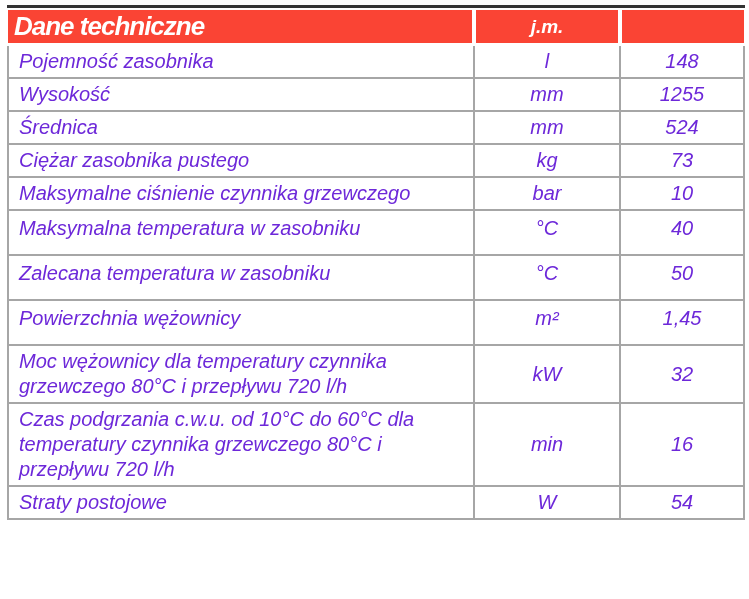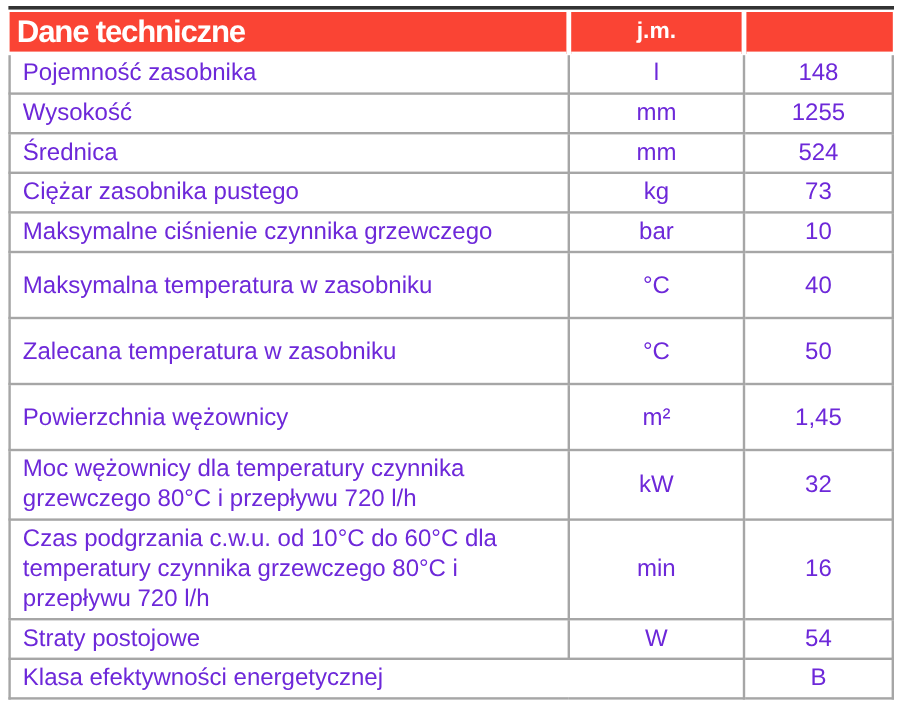--- a/index.html
+++ b/index.html
@@ -23,20 +23,21 @@
     height: 3px;
     background: #333333;
   }
   table.spec {
     position: absolute;
     left: 7px;
     top: 10px;
     width: 736px;
     border-collapse: collapse;
     table-layout: fixed;
+    font-style: italic;
   }
   col.c-label { width: 466px; }
   col.c-unit  { width: 146px; }
   col.c-value { width: 124px; }
 
   thead th {
     background: #fa4434;
     color: #ffffff;
     height: 30px;
     padding: 1px 8px;
@@ -70,21 +71,21 @@
     padding: 3px 10px;
     vertical-align: middle;
     background: #ffffff;
   }
   tbody td.label { text-align: left; }
   tbody td.unit,
   tbody td.value { text-align: center; padding-left: 4px; padding-right: 4px; }
 
   tbody tr.tall td {
     vertical-align: top;
-    padding-top: 15px;
+    padding-top: 5px;
     padding-bottom: 13px;
   }
   tbody tr.tall td.unit,
   tbody tr.tall td.value { vertical-align: top; }
 </style>
 </head>
 <body>
 
 <div class="page">
   <div class="top-rule"></div>
@@ -152,19 +153,15 @@
         <tr>
           <td class="label">Czas podgrzania c.w.u. od 10°C do 60°C dla temperatury czynnika grzewczego 80°C i przepływu 720 l/h</td>
           <td class="unit">min</td>
           <td class="value">16</td>
         </tr>
         <tr>
           <td class="label">Straty postojowe</td>
           <td class="unit">W</td>
           <td class="value">54</td>
         </tr>
-        <tr>
-          <td class="label" colspan="2">Klasa efektywności energetycznej</td>
-          <td class="value">B</td>
-        </tr>
       </tbody>
   </table>
 </div>
 
 </body></html>

